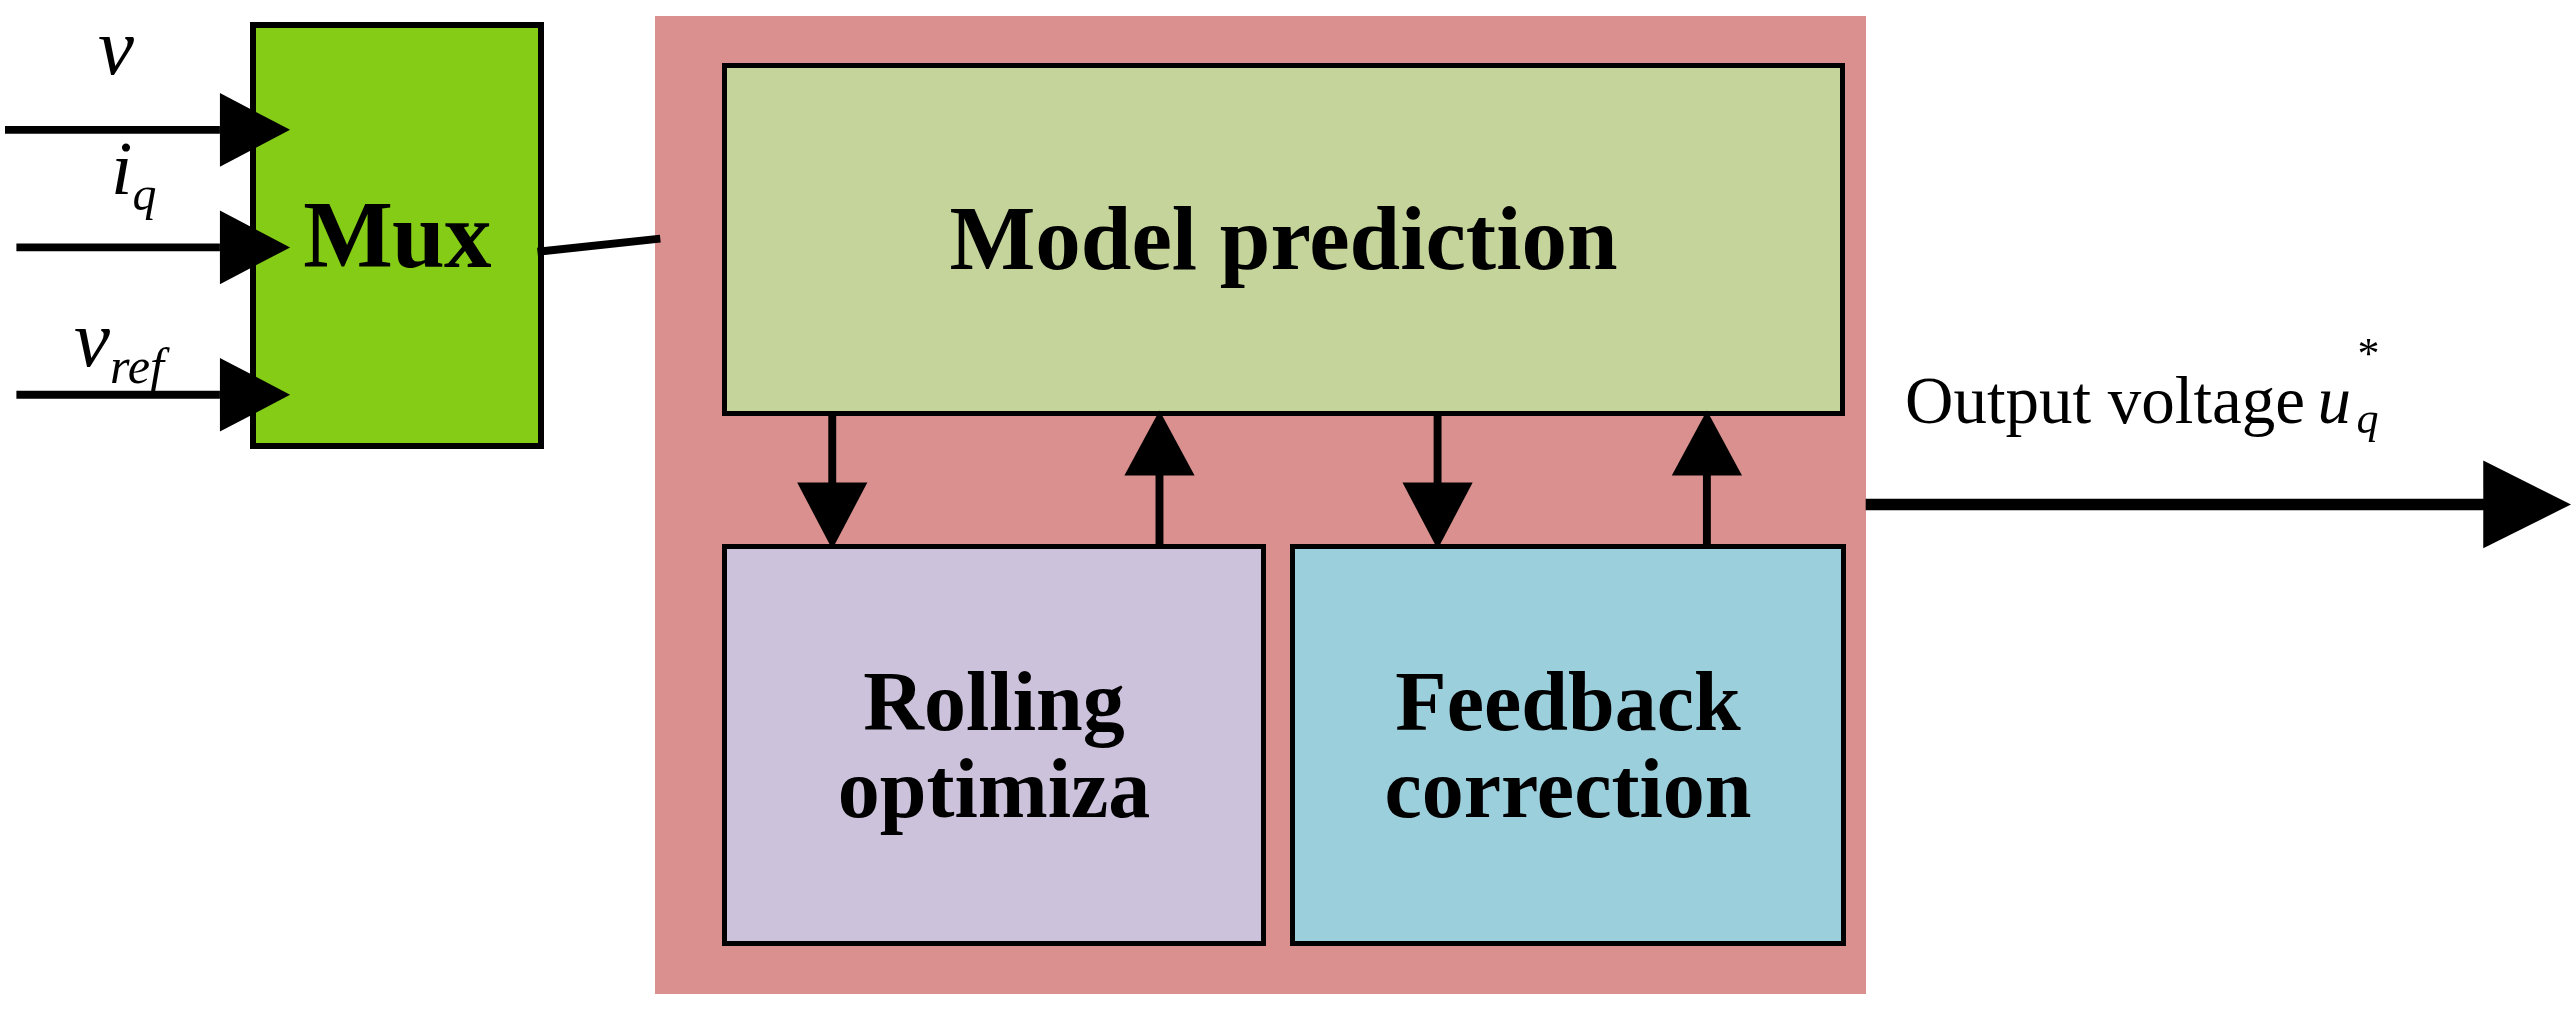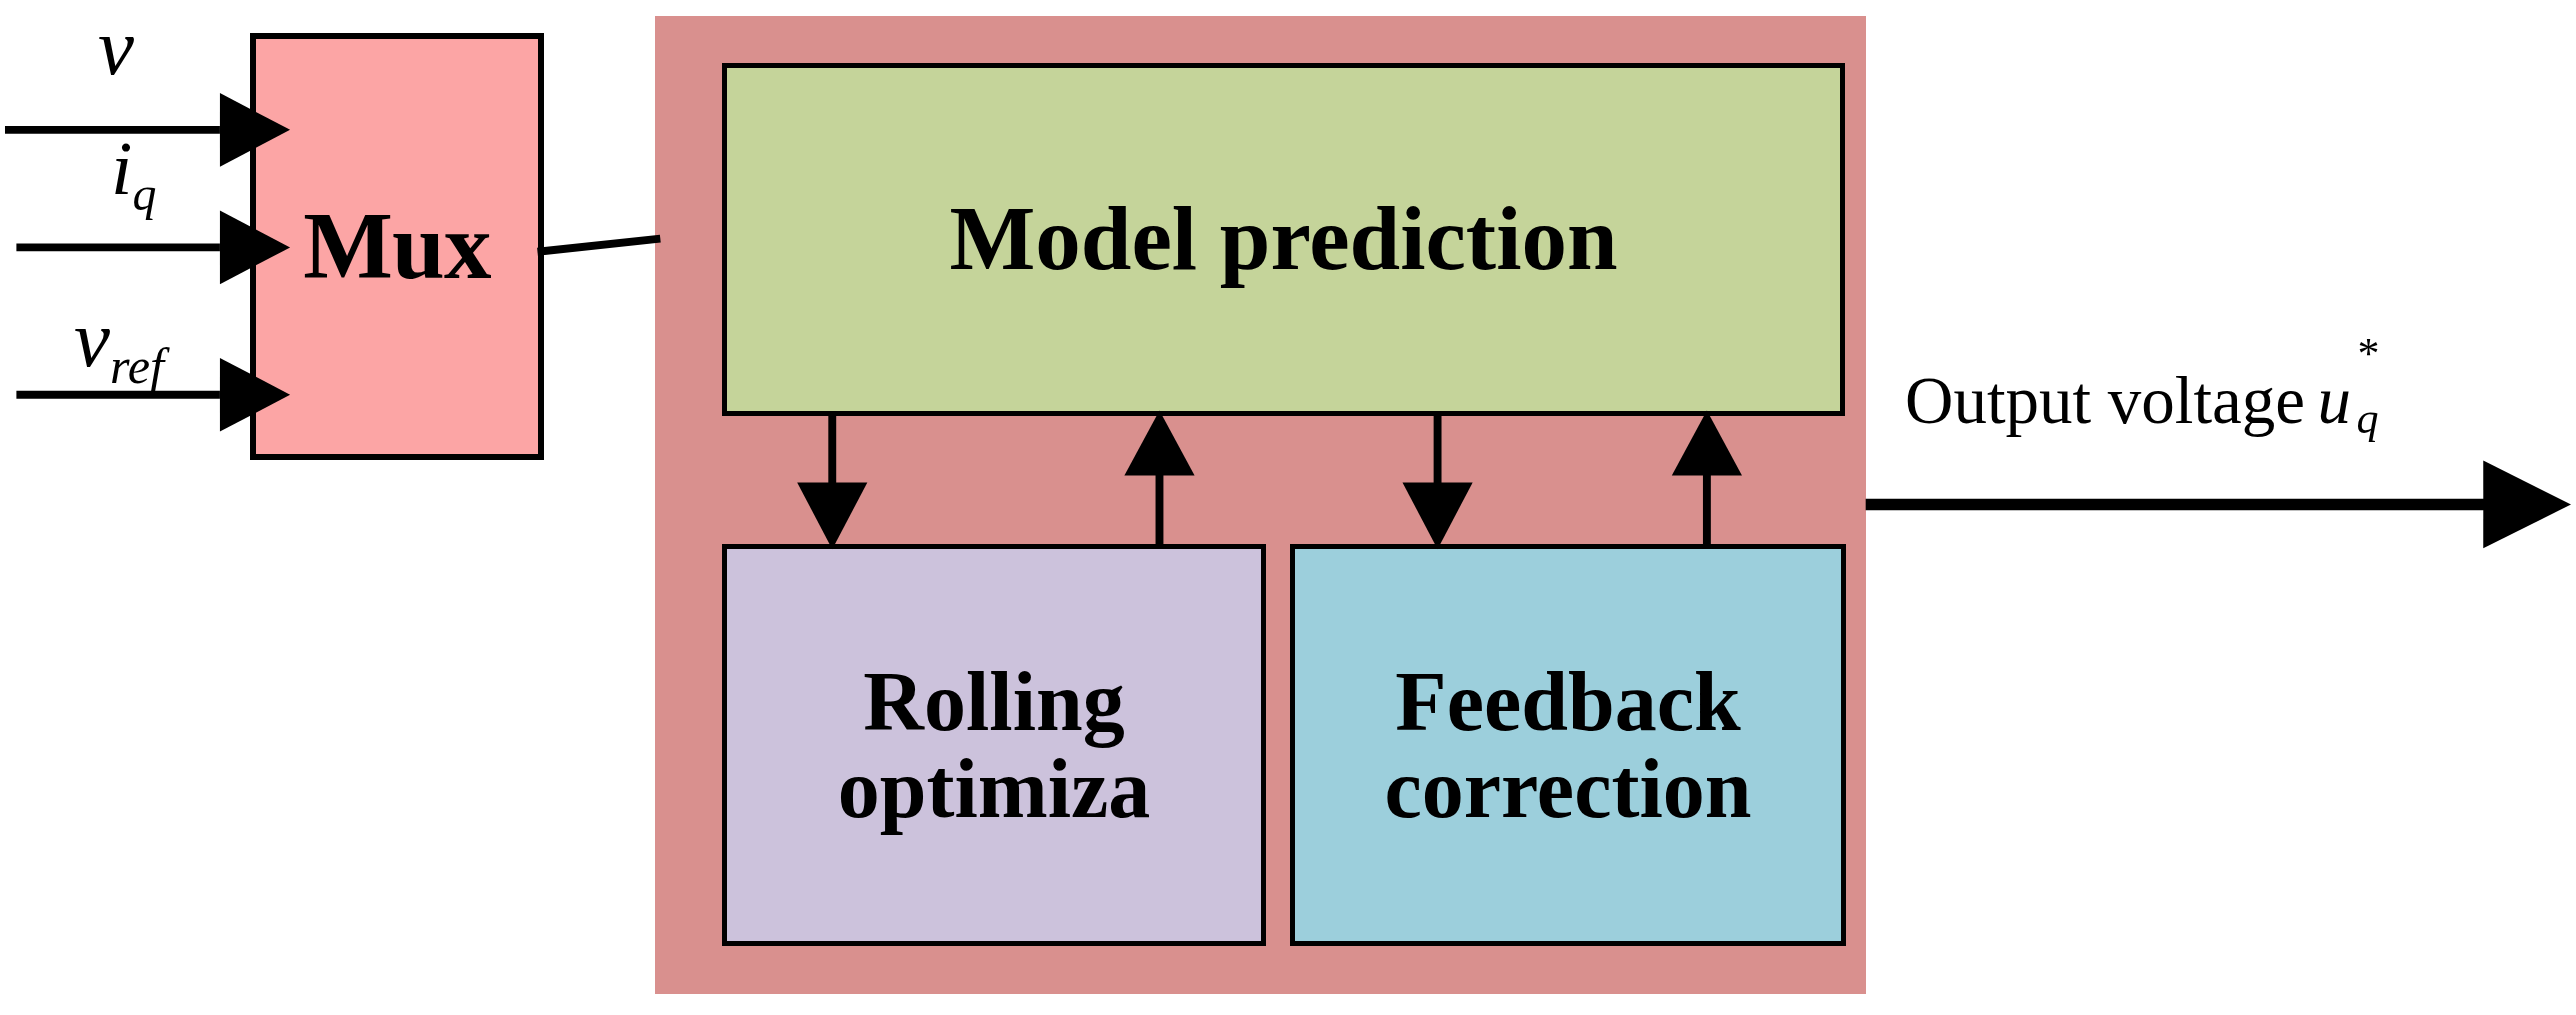--- a/index.html
+++ b/index.html
@@ -13,24 +13,24 @@
     height: 1015px;
     background: #ffffff;
     overflow: hidden;
     font-family: "Liberation Serif", "DejaVu Serif", serif;
   }
   .abs { position: absolute; }
 
   
   #mux-block {
     left: 250px;
-    top: 33px;
+    top: 22px;
     width: 294px;
     height: 427px;
-    background: #fca5a5;
+    background: #84cc16;
     border: 6.1px solid #000000;
     box-sizing: border-box;
     display: flex;
     align-items: center;
     justify-content: center;
   }
   #mux-label {
     font-size: 95px;
     font-weight: bold;
     color: #000000;

